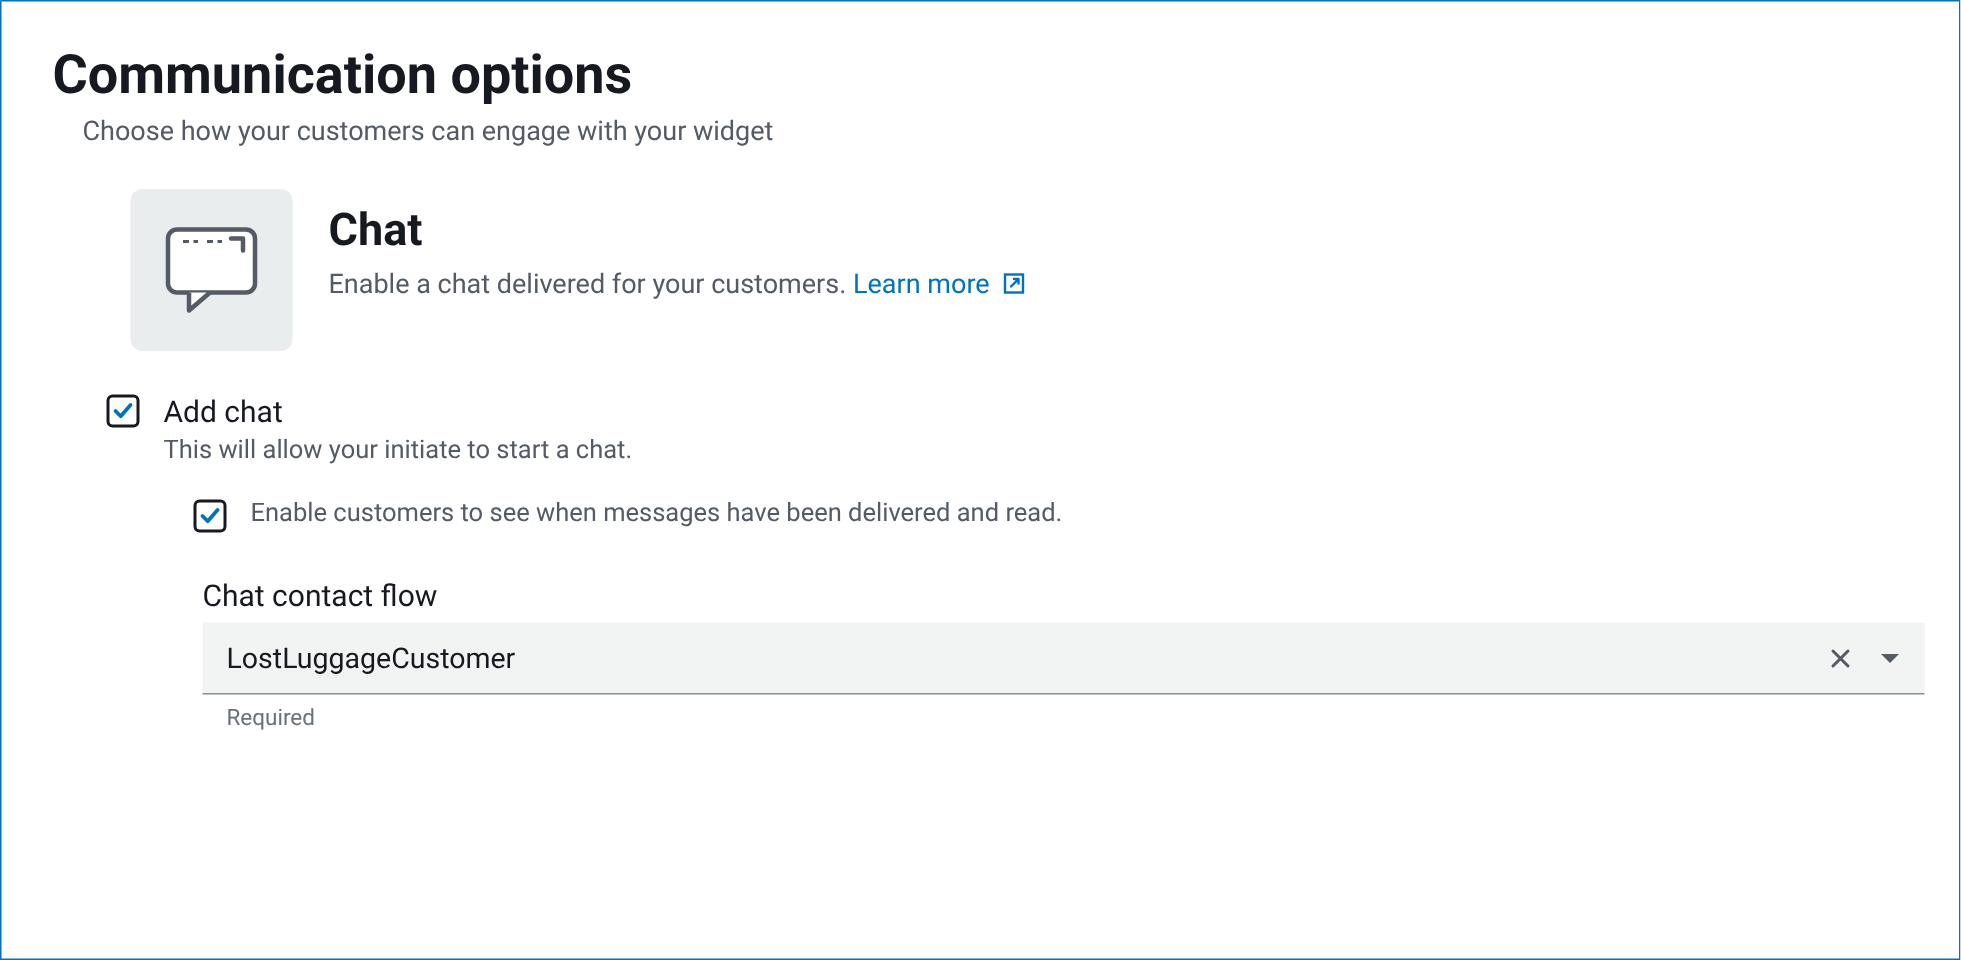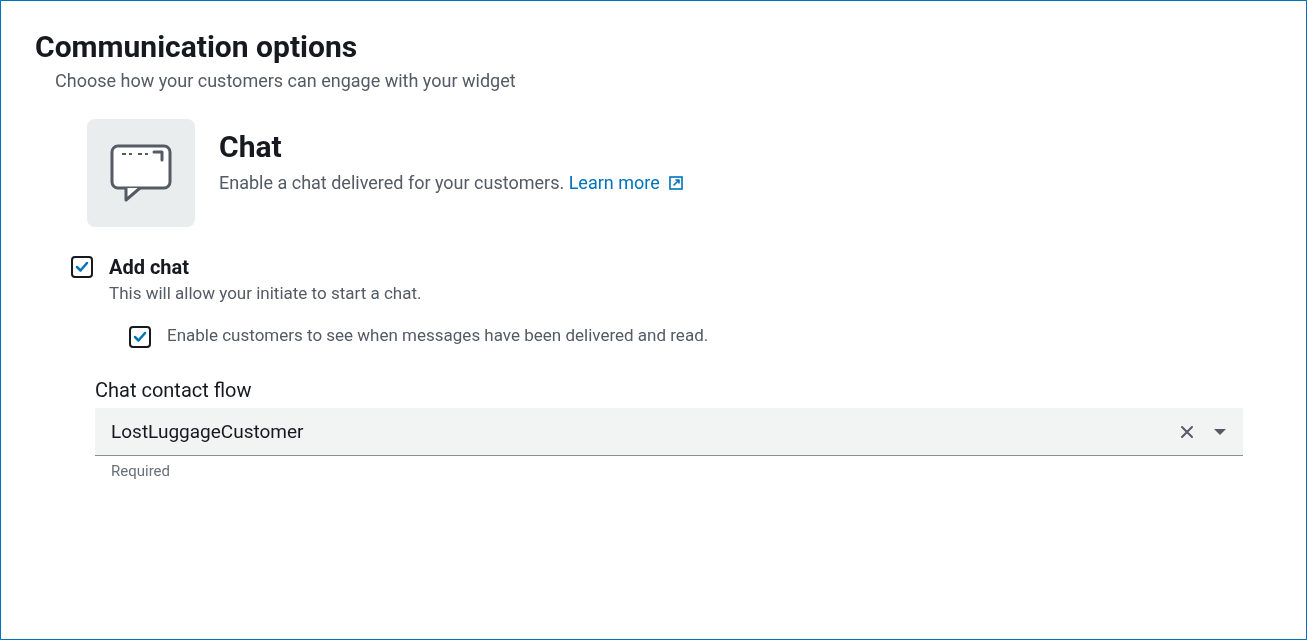--- a/index.html
+++ b/index.html
@@ -12,21 +12,21 @@
       background: #fff;
       color: #16191f;
     }
     .container {
       border: 1px solid #0073bb;
       padding: 28px 34px 34px 34px;
       width: 1307px;
       height: 640px;
     }
     .page-title {
-      font-size: 30px;
+      font-size: 36px;
       font-weight: 700;
       color: #16191f;
       margin-bottom: 6px;
     }
     .page-subtitle {
       font-size: 18px;
       color: #545b64;
       margin-bottom: 28px;
       margin-left: 20px;
     }
@@ -93,29 +93,29 @@
       margin-top: 1px;
       cursor: pointer;
       background: #fff;
     }
     .checkbox svg {
       display: block;
     }
     .option-label {
       font-size: 20px;
       color: #16191f;
-      font-weight: 700;
+      font-weight: 400;
       margin-bottom: 4px;
     }
     .option-desc {
       font-size: 17px;
       color: #545b64;
     }
     .section-block {
-      margin-left: 60px;
+      margin-left: 100px;
       margin-top: 30px;
     }
     .section-label {
       font-size: 20px;
       font-weight: 400;
       color: #16191f;
       margin-bottom: 6px;
     }
     .section-desc {
       font-size: 17px;

